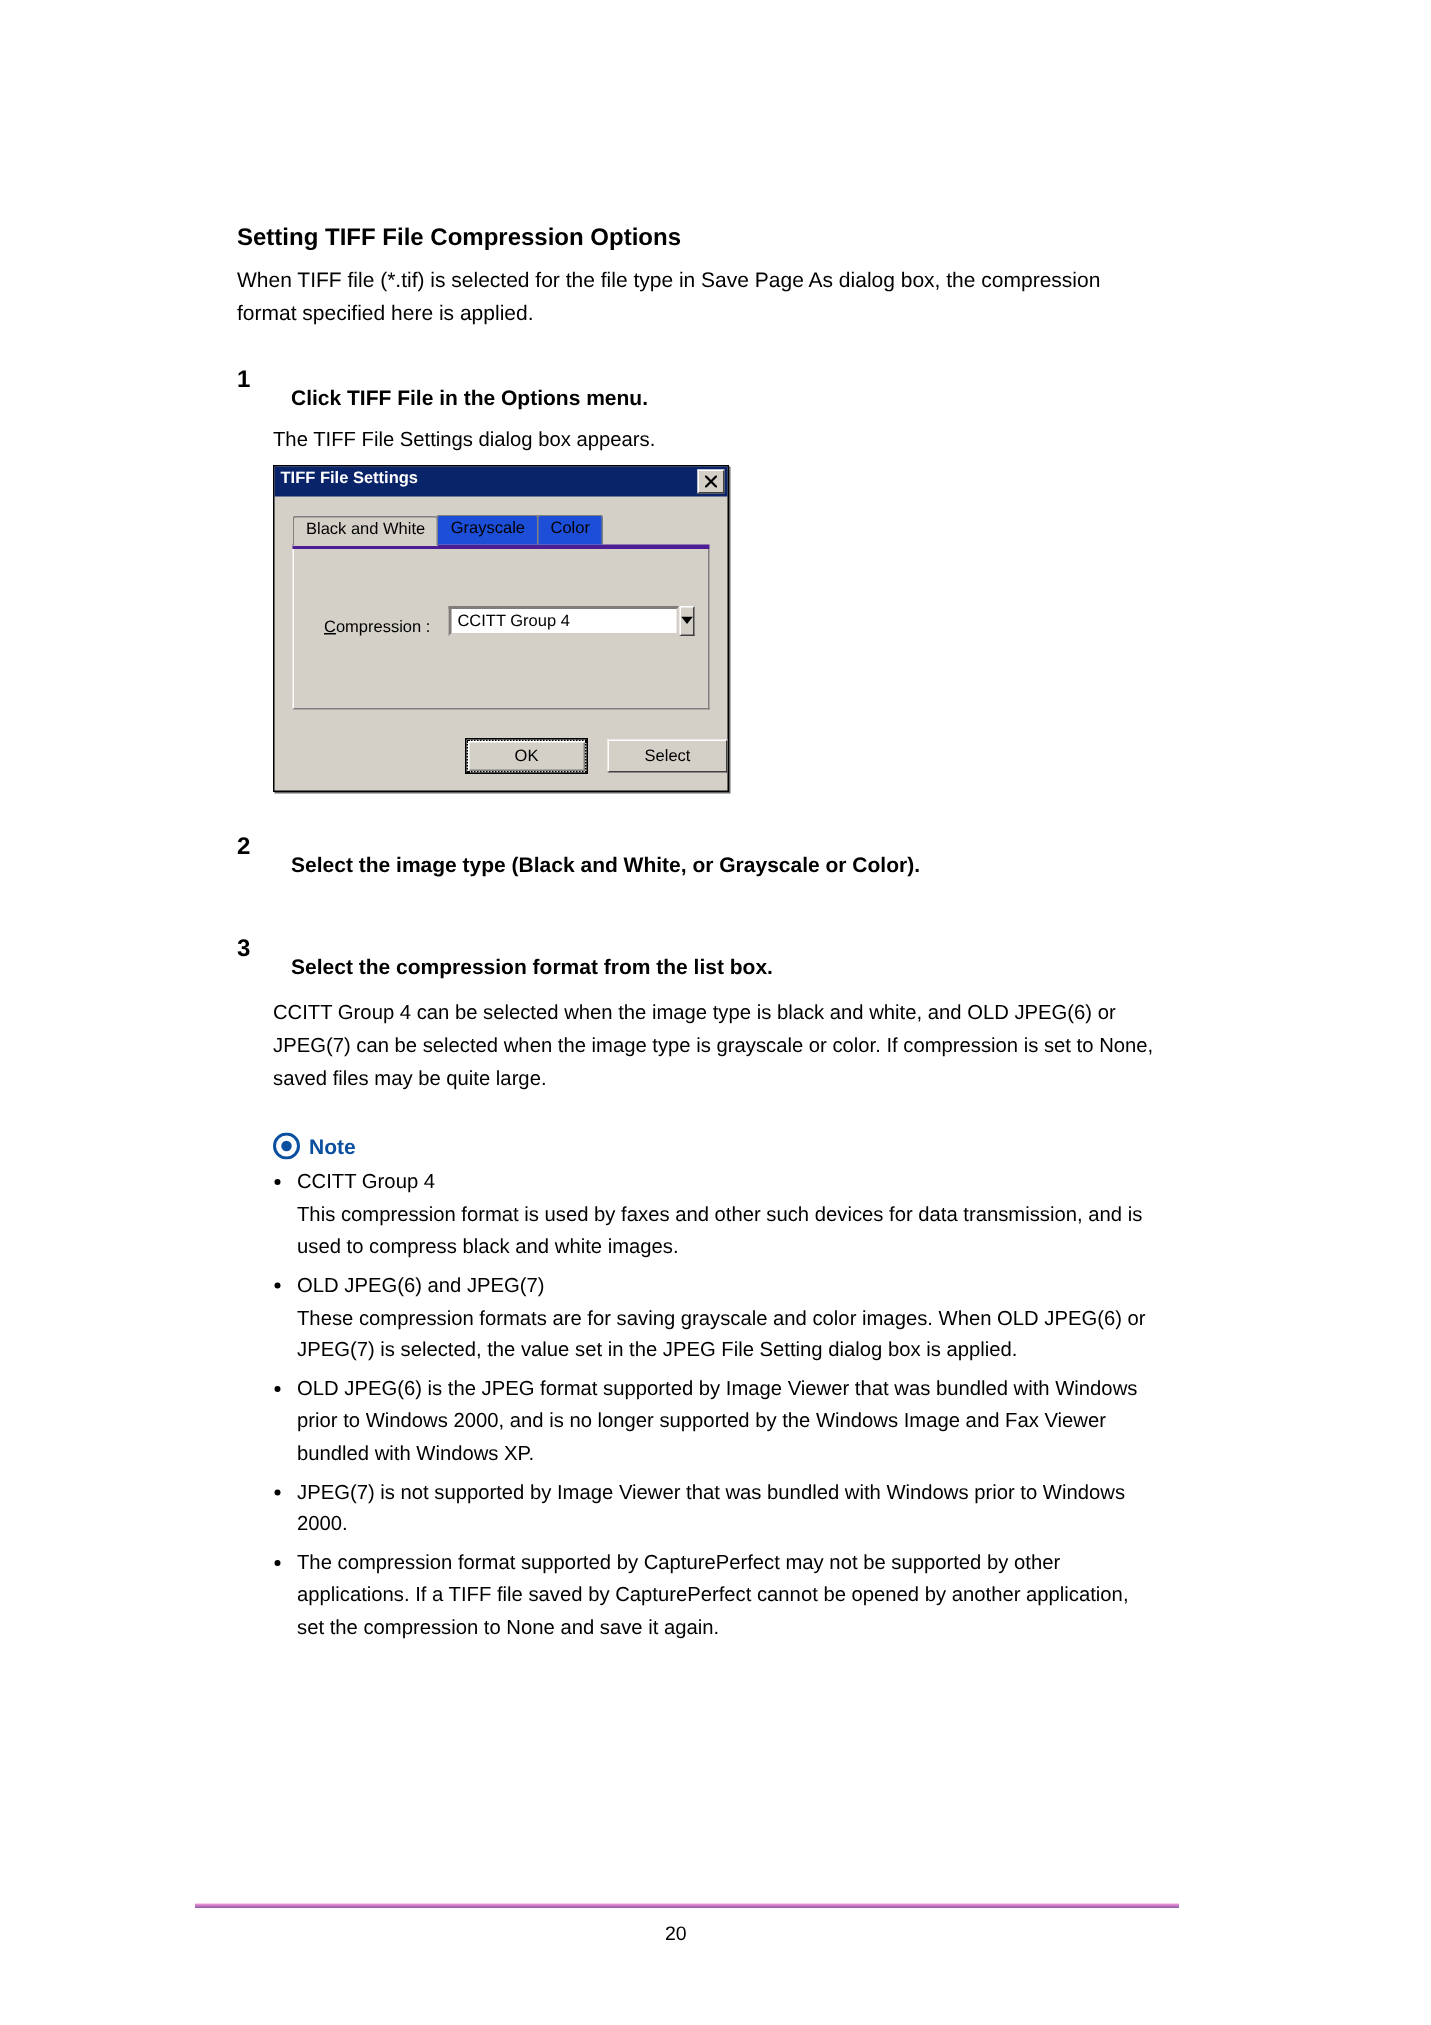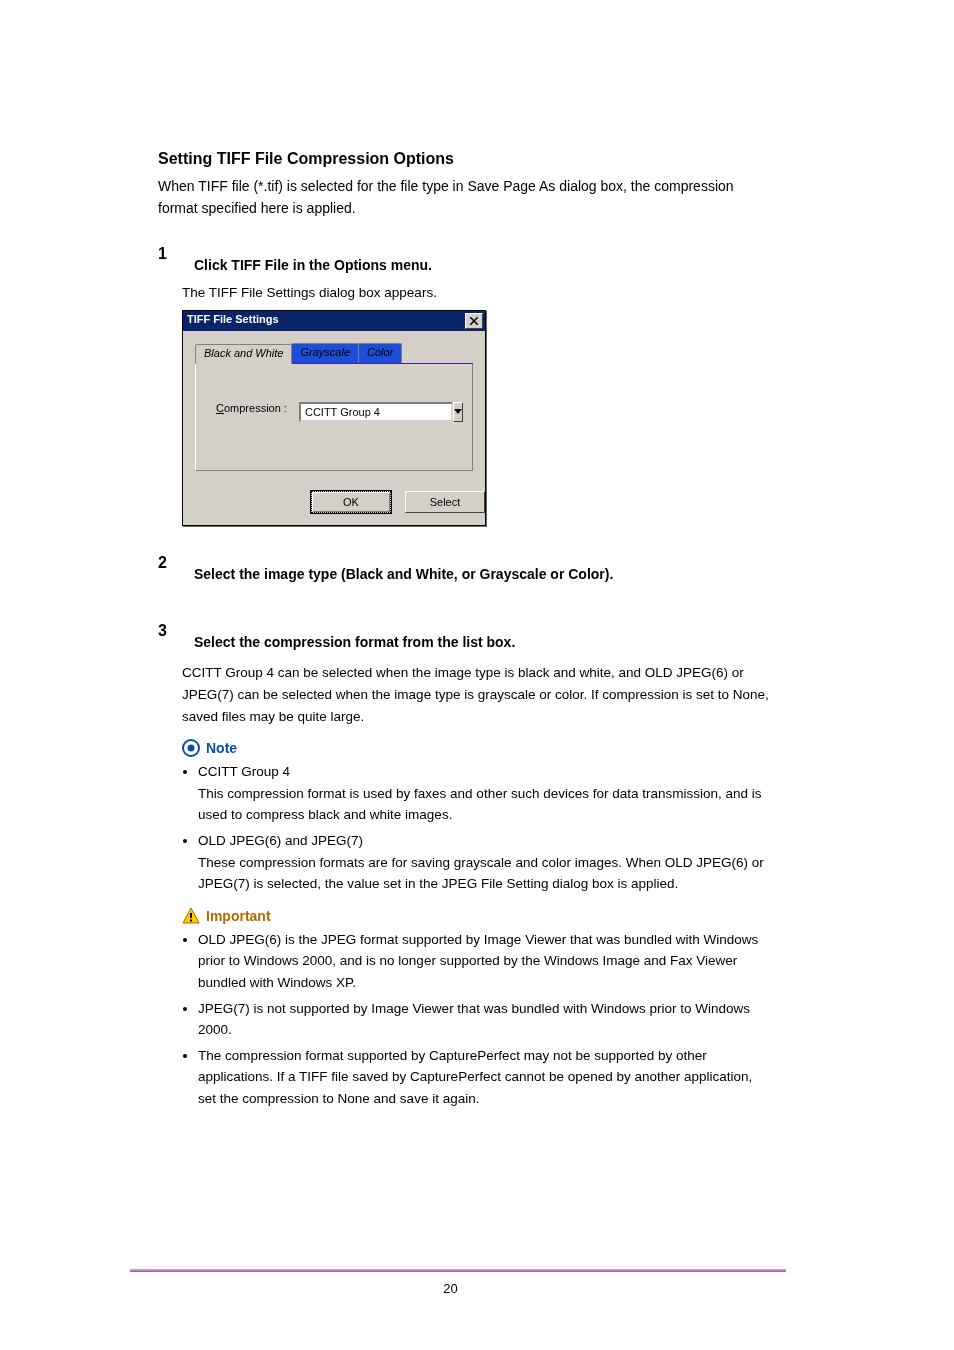--- a/index.html
+++ b/index.html
@@ -85,23 +85,22 @@
     justify-content: center;
     font-weight: bold;
     font-family: Arial, sans-serif;
     font-size: 12px;
   }
   .dlg-body {
     padding: 12px;
   }
   .tab-row {
     display: flex;
-    border-bottom: 1px solid #4c1d95;
+    border-bottom: 3px solid #4c1d95;
     height: 20px;
-    font-style: italic;
   }
   .tab {
     padding: 2px 8px;
     border: 1px solid #808080;
     border-bottom: none;
     border-radius: 2px 2px 0 0;
     background: #1d4ed8;
     margin-right: -1px;
     position: relative;
     top: 0;
@@ -112,21 +111,21 @@
     border-bottom: 1px solid #d4d0c8;
     top: 1px;
   }
   .tab-pane {
     border: 1px solid #fff;
     border-top: none;
     border-right-color: #808080;
     border-bottom-color: #808080;
     padding: 38px 20px 48px 20px;
     display: flex;
-    align-items: flex-start;
+    align-items: flex-end;
   }
   .tab-pane label {
     margin-right: 12px;
   }
   .underline { text-decoration: underline; }
   .combo {
     display: flex;
     width: 140px;
     height: 20px;
     align-items: stretch;
@@ -173,21 +172,21 @@
   .win-btn.default {
     outline: 1px solid #000;
     border: 1px dotted #000;
     box-shadow: inset 1px 1px 0 #fff, inset -1px -1px 0 #808080;
   }
 
   
   .callout-row {
     display: flex;
     align-items: center;
-    margin: 12px 0 4px 0;
+    margin: 26px 0 4px 0;
   }
   .callout-icon {
     width: 18px;
     height: 18px;
     margin-right: 6px;
     flex-shrink: 0;
   }
   .callout-icon svg { display:block; }
   .callout-label {
     font-weight: bold;
@@ -297,30 +296,20 @@
         <li>
           <span class="bhead">CCITT Group 4</span>
           <span class="bbody">This compression format is used by faxes and other such devices for data transmission, and is used to compress black and white images.</span>
         </li>
         <li>
           <span class="bhead">OLD JPEG(6) and JPEG(7)</span>
           <span class="bbody">These compression formats are for saving grayscale and color images. When OLD JPEG(6) or JPEG(7) is selected, the value set in the JPEG File Setting dialog box is applied.</span>
         </li>
       </ul>
 
-      <div class="callout-row">
-        <span class="callout-icon">
-          <svg width="18" height="18" viewBox="0 0 18 18">
-              <path d="M9 1 L17 16 L1 16 Z" fill="#ffcc00" stroke="#b36a00" stroke-width="1"></path>
-              <rect x="8" y="6" width="2" height="5" fill="#000"></rect>
-              <rect x="8" y="12.5" width="2" height="2" fill="#000"></rect>
-            </svg>
-        </span>
-        <span class="callout-label important-label">Important</span>
-      </div>
       <ul class="bullets">
         <li>OLD JPEG(6) is the JPEG format supported by Image Viewer that was bundled with Windows prior to Windows 2000, and is no longer supported by the Windows Image and Fax Viewer bundled with Windows XP.</li>
         <li>JPEG(7) is not supported by Image Viewer that was bundled with Windows prior to Windows 2000.</li>
         <li>The compression format supported by CapturePerfect may not be supported by other applications. If a TIFF file saved by CapturePerfect cannot be opened by another application, set the compression to None and save it again.</li>
       </ul>
 
     </div>
   </div>
 
   <div class="footer-line"></div>

